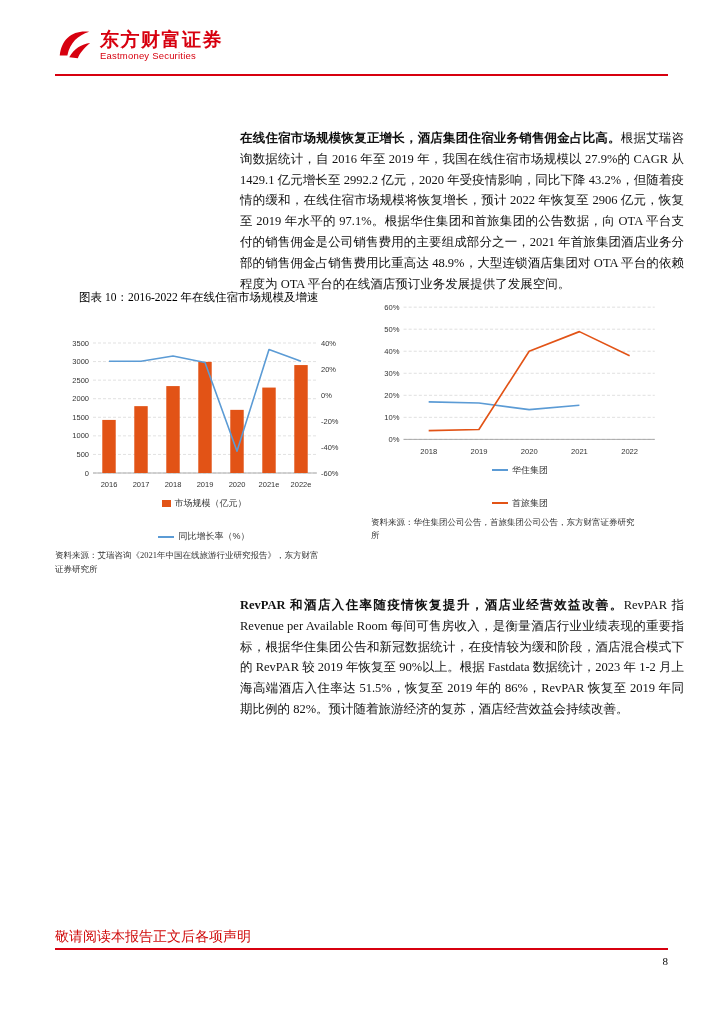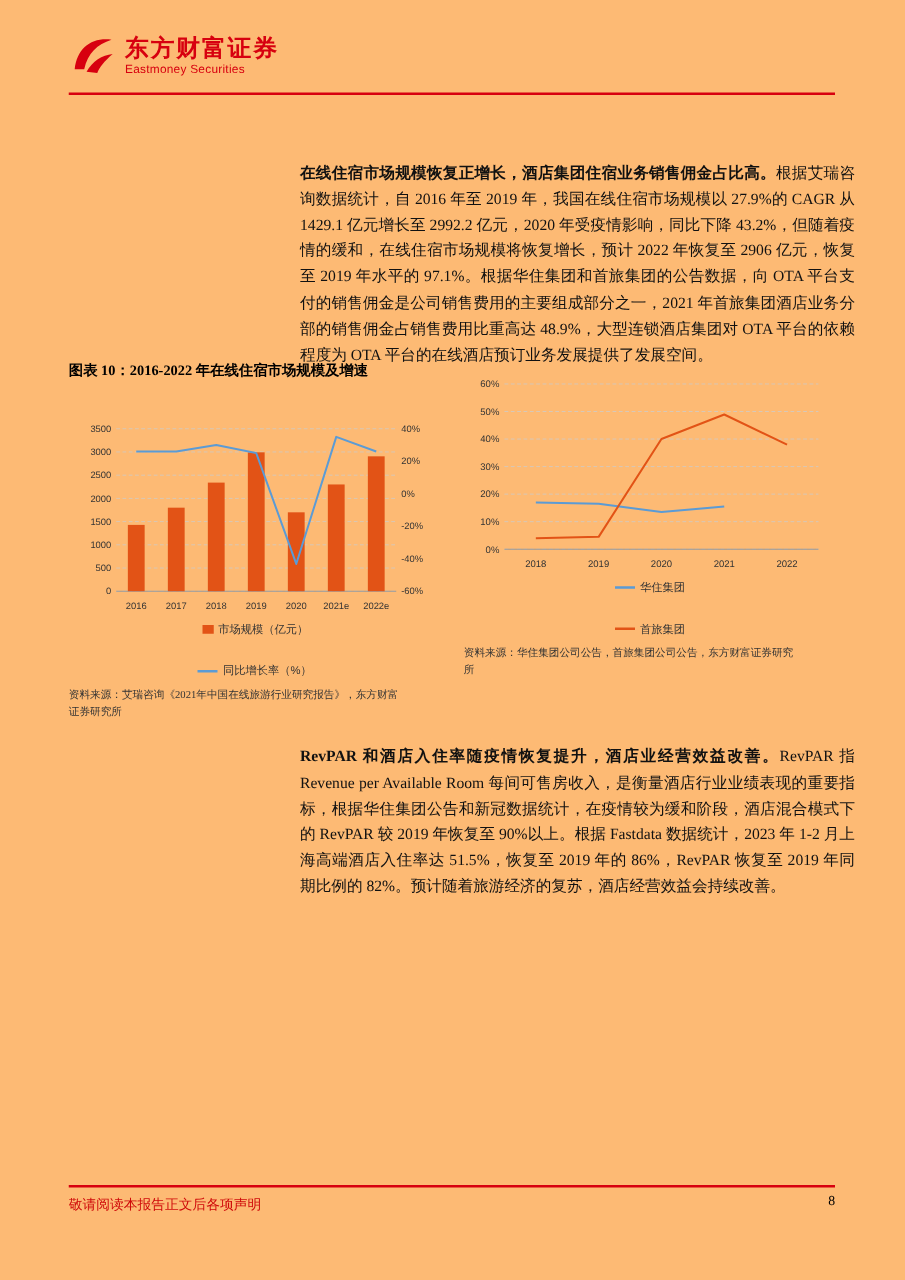--- a/index.html
+++ b/index.html
@@ -1,17 +1,17 @@
 <!DOCTYPE html>
 <html><head>
 <meta charset="utf-8">
 <style>
   html,body{margin:0;padding:0;}
   body{background:#8a8a8a;}
-  .page{position:relative;width:724px;height:1024px;background:#fdba74;margin:0 auto;
+  .page{position:relative;width:724px;height:1024px;background:#ffffff;margin:0 auto;
         font-family:"Liberation Serif","DejaVu Serif",serif;color:#111;overflow:hidden;}
 
   
   .logo{position:absolute;left:55px;top:26px;display:flex;align-items:center;gap:7px;}
   .logo-icon{width:38px;height:38px;}
   .logo-text{display:flex;flex-direction:column;}
   .logo-cn{font-size:19px;font-weight:bold;color:#d7000f;letter-spacing:1.5px;line-height:1.15;
            font-family:"Liberation Sans","DejaVu Sans",sans-serif;}
   .logo-en{font-size:9.5px;color:#d7000f;letter-spacing:0.2px;font-family:"Liberation Sans","DejaVu Sans",sans-serif;}
   .report-title{position:absolute;right:56px;top:42px;font-size:12.5px;font-weight:bold;color:#cf0a0a;}
@@ -20,33 +20,33 @@
   
   .section-heading{position:absolute;left:225px;top:86px;width:444px;font-size:12.5px;color:#222;letter-spacing:0.5px;}
   .para{position:absolute;left:225px;width:444px;font-size:12.5px;line-height:20.8px;text-align:justify;margin:15px;}
   .para b{font-weight:bold;}
   #para1{top:113px;}
   #para2{top:580px;}
 
   
   .figures{position:absolute;left:55px;top:289px;width:614px;display:flex;justify-content:space-between;}
   .figure{width:298px;}
-  .fig-caption{font-size:11.5px;font-weight:bold;line-height:1.5;min-height:36px;color:#000;}
+  .fig-caption{font-size:11.5px;font-weight:normal;line-height:1.5;min-height:36px;color:#000;margin-left:24px;}
   .chart-svg{display:block;margin-top:8px;width:100%;height:auto;}
   svg text{font-family:"Liberation Sans","DejaVu Sans",sans-serif;}
   .legend{display:flex;justify-content:flex-end;align-items:center;gap:20px;margin-top:4px;
           font-size:9px;color:#333;font-family:Liberation Sans, sans-serif;flex-direction:column;}
   .legend-item{display:flex;align-items:center;gap:4px;}
   .swatch-bar{display:inline-block;width:9px;height:7px;}
   .swatch-line{display:inline-block;width:16px;height:2px;}
   .source{margin-top:6px;font-size:8.5px;color:#333;line-height:1.6;padding-right:28px;}
 
   
   .footer-rule{position:absolute;left:55px;right:56px;top:948px;height:1.5px;background:#d7000f;}
-  .footer-disclaimer{position:absolute;left:55px;top:956px;font-size:11px;color:#cf0a0a;}
+  .footer-disclaimer{position:absolute;left:55px;top:928px;font-size:14px;color:#cf0a0a;}
   .page-number{position:absolute;right:56px;top:955px;font-size:11px;color:#000;}
 </style>
 </head>
 <body>
 
 <div class="page">
 
   <div class="logo">
     <svg class="logo-icon" viewBox="0 0 40 40">
       <path d="M5 31 C7 13 19 4 36 6 C24 10 16 17 13 31 Z" fill="#d7000f"></path>

